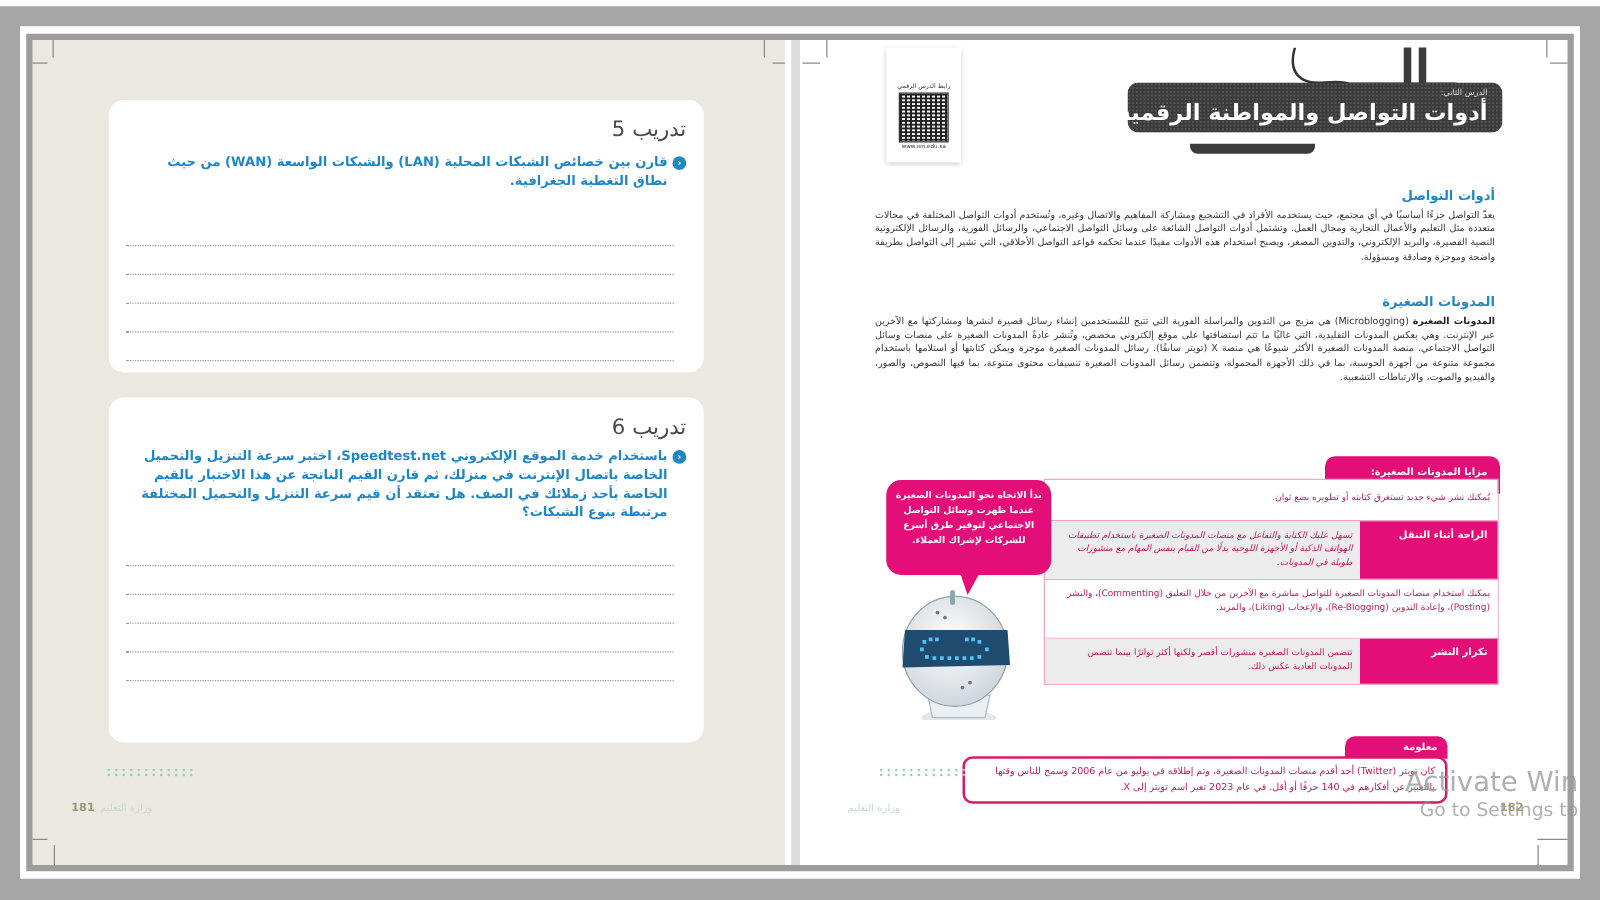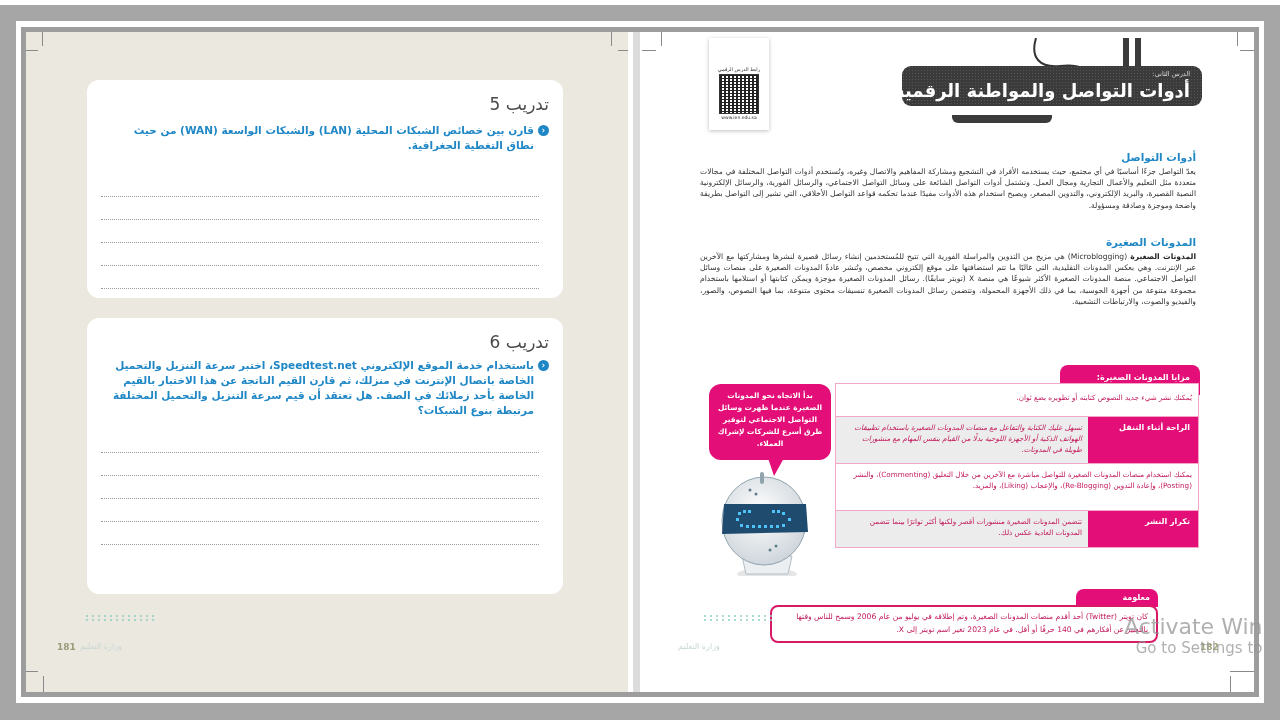--- a/index.html
+++ b/index.html
@@ -61,21 +61,21 @@
 
   .adv-table { position: absolute; left: 835px; top: 383px; width: 364px; direction: rtl; border-collapse: collapse; }
   .adv-head { position: absolute; left: 1060px; top: 365px; width: 140px; height: 30px; background: #e30e77; border-radius: 8px 8px 0 0; color: #fff; font-size: 8px; font-weight: bold; direction: rtl; padding: 8px 10px 0 0; }
   .adv-row { display: flex; border: 1px solid #f2a6c8; border-top: none; }
   .adv-row:first-child { border-top: 1px solid #f2a6c8; }
   .adv-key { width: 110px; background: #e30e77; color: #fff; font-size: 8px; font-weight: bold; padding: 6px 8px; }
   .adv-val { flex: 1; font-size: 7.2px; line-height: 11px; color: #c2185b; padding: 5px 6px; }
   .adv-row.alt .adv-val { background: #ececec; }
   .adv-row.plain .adv-val { background: #ffffff; }
 
-  .bubble { position: absolute; left: 709px; top: 384px; width: 122px; height: 76px; background: #e30e77; border-radius: 12px; color: #fff; font-size: 7.4px; font-weight: bold; line-height: 12px; text-align: center; direction: rtl; padding: 6px 6px; }
+  .bubble { position: absolute; left: 709px; top: 384px; width: 132px; height: 76px; background: #e30e77; border-radius: 12px; color: #fff; font-size: 7.4px; font-weight: bold; line-height: 12px; text-align: center; direction: rtl; padding: 6px 6px; }
   .bubble-tail { position: absolute; left: 768px; top: 458px; width: 0; height: 0; border-left: 6px solid transparent; border-right: 10px solid transparent; border-top: 18px solid #e30e77; }
 
   .robot { position: absolute; left: 712px; top: 466px; width: 110px; height: 110px; }
 
   .info-box { position: absolute; left: 770px; top: 605px; width: 388px; height: 38px; border: 2px solid #d81a66; border-radius: 8px; background: #fff; direction: rtl; padding: 3px 8px; font-size: 7.6px; line-height: 13px; color: #c2185b; }
   .info-tag { position: absolute; left: 1076px; top: 589px; width: 82px; height: 18px; background: #e30e77; border-radius: 8px 8px 0 0; color: #fff; font-size: 8px; font-weight: bold; direction: rtl; padding: 4px 8px 0 0; }
   .page-num-right { position: absolute; left: 1200px; top: 642px; font-size: 9px; font-weight: bold; color: #a5a57a; }
 
   .watermark { position: absolute; left: 1124px; top: 614px; color: rgba(150,150,150,.75); direction: ltr; white-space: nowrap; text-align: right; }
   .wm1 { font-size: 22px; }
@@ -189,21 +189,21 @@
 </div>
 
 <div class="rtl-block" style="left:700px;top:236px;width:496px;">
   <div class="sec-heading">المدونات الصغيرة</div>
   <div class="para" style="margin-top:3px;"><b>المدونات الصغيرة</b> <span>(Microblogging) هي مزيج من التدوين والمراسلة الفورية التي تتيح للمُستخدمين إنشاء رسائل قصيرة لنشرها ومشاركتها مع الآخرين عبر الإنترنت. وهي بعكس المدونات التقليدية، التي غالبًا ما تتم استضافتها على موقع إلكتروني مخصص، وتُنشر عادةً المدونات الصغيرة على منصات وسائل التواصل الاجتماعي. منصة المدونات الصغيرة الأكثر شيوعًا هي منصة X (تويتر سابقًا). رسائل المدونات الصغيرة موجزة ويمكن كتابتها أو استلامها باستخدام مجموعة متنوعة من أجهزة الحوسبة، بما في ذلك الأجهزة المحمولة، وتتضمن رسائل المدونات الصغيرة تنسيقات محتوى متنوعة، بما فيها النصوص، والصور، والفيديو والصوت، والارتباطات التشعبية.</span></div>
 </div>
 
 <div class="adv-head">مزايا المدونات الصغيرة:</div>
 <div class="adv-table">
   <div class="adv-row plain">
-    <div class="adv-val" style="padding-top:8px;height:32px;">يُمكنك نشر شيء جديد النصوص كتابته أو تطويره بضع ثوان.</div>
+    <div class="adv-val" style="padding-top:8px;height:32px;">يُمكنك نشر شيء جديد تستغرق كتابته أو تطويره بضع ثوان.</div>
   </div>
   <div class="adv-row alt">
     <div class="adv-key">الراحة أثناء التنقل</div>
     <div class="adv-val" style="height:46px;font-style:italic;">تسهل عليك الكتابة والتفاعل مع منصات المدونات الصغيرة باستخدام تطبيقات الهواتف الذكية أو الأجهزة اللوحية بدلًا من القيام بنفس المهام مع منشورات طويلة في المدونات.</div>
   </div>
   <div class="adv-row plain">
     <div class="adv-val" style="height:46px;">يمكنك استخدام منصات المدونات الصغيرة للتواصل مباشرة مع الآخرين من خلال التعليق (Commenting)، والنشر (Posting)، وإعادة التدوين (Re-Blogging)، والإعجاب (Liking)، والمزيد.</div>
   </div>
   <div class="adv-row alt">
     <div class="adv-key">تكرار النشر</div>

